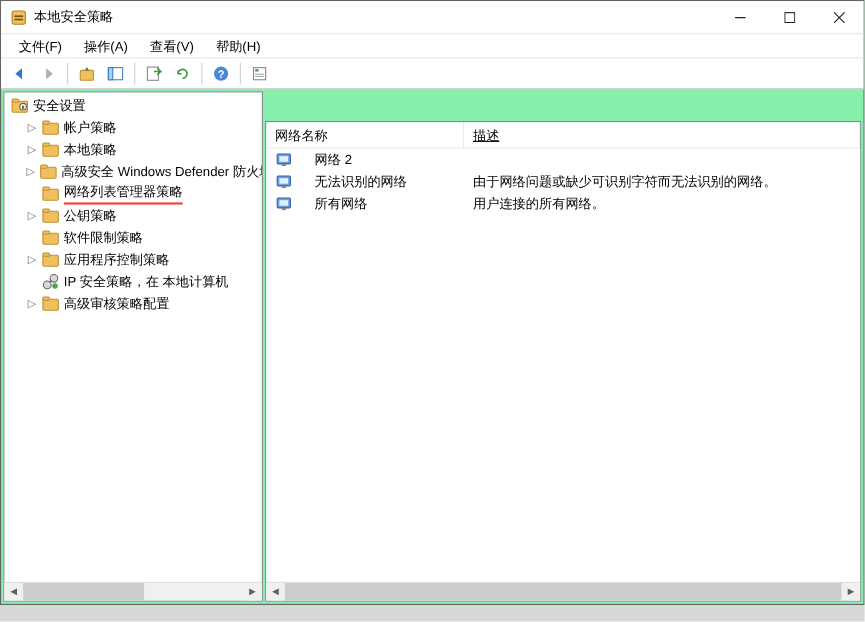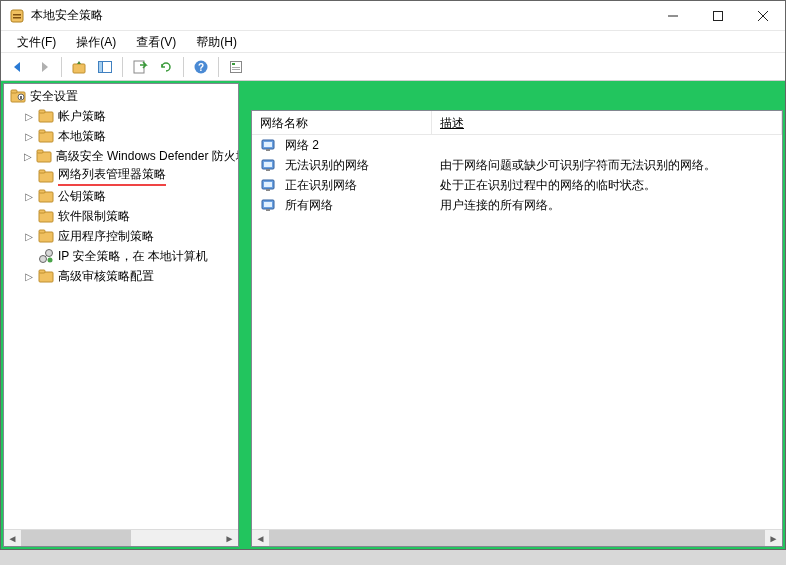--- a/index.html
+++ b/index.html
@@ -7,21 +7,21 @@
       font-family: "Microsoft YaHei", "Segoe UI", Tahoma, sans-serif;
       font-size: 12px;
       background: #d8d8d8;
       width: 786px;
       height: 565px;
       overflow: hidden;
     }
     .window {
       width: 786px;
       height: 550px;
-      background: #22c55e;
+      background: #86efac;
       border: 1px solid #646464;
       display: flex;
       flex-direction: column;
     }
     .titlebar {
       height: 30px;
       background: #fff;
       display: flex;
       align-items: center;
       padding-left: 8px;
@@ -53,21 +53,21 @@
       border: 1px solid transparent;
     }
     .content {
       flex: 1; display: flex; padding: 2px;
       overflow: hidden;
     }
     .panel {
       border: 1px solid #828790; background: #fff;
       display: flex; flex-direction: column; overflow: hidden;
     }
-    .left-panel { width: 236px; margin-right: 12px; }
+    .left-panel { width: 236px; margin-right: 2px; }
     .right-panel { flex: 1; margin-top: 27px; }
     .tree-body { flex: 1; overflow: hidden; padding-top: 2px; }
     .tree-item {
       display: flex; align-items: center; gap: 4px;
       height: 20px; padding-left: 6px; white-space: nowrap;
     }
     .tree-item.lvl1 { padding-left: 20px; }
     .tree-item.selected .label { border-bottom: 2px solid #ef4444; padding-bottom:1px;}
     .expander {
       width: 10px; height: 10px; display:flex;
@@ -79,21 +79,21 @@
     }
     .list-col {
       padding: 4px 8px; font-size: 12px;
       border-right: 1px solid #e8e8e8;
     }
     .list-col.c1 { width: 180px; }
     .list-col.c2 { flex: 1; text-decoration: underline; }
     .list-body { flex: 1; overflow: hidden; }
     .list-row { display: flex; height: 20px; align-items: center;}
     .list-cell { padding: 2px 8px; white-space: nowrap; overflow: hidden; }
-    .list-cell.c1 { width: 180px; display:flex; align-items:center; gap:9px;}
+    .list-cell.c1 { width: 180px; display:flex; align-items:center; gap:20px;}
     .list-cell.c2 { flex: 1; }
     .scrollbar-h {
       height: 17px; background: #f0f0f0; border-top:1px solid #dcdcdc;
       display:flex; align-items:center;
     }
     .sb-btn { width:17px; height:17px; background:#f0f0f0;
       display:flex;align-items:center;justify-content:center; color:#606060;font-size:10px;}
     .sb-track { flex:1; height:17px; position:relative;}
     .sb-thumb { background:#cdcdcd; height:100%; }
     .left-panel .sb-thumb{ width:55%; margin-left:0;}
@@ -349,33 +349,20 @@
           </div>
           <div class="list-row">
             <div class="list-cell c1">
               <span>
                 <svg width="16" height="16">
                   <rect x="2" y="3" width="12" height="9" rx="1" fill="#6aa0e0" stroke="#3060a0"></rect>
                   <rect x="6" y="12" width="4" height="2" fill="#888"></rect>
                   <rect x="4" y="5" width="8" height="5" fill="#e0f0ff"></rect>
                 </svg>
               </span>
-              <span>正在识别网络</span>
-            </div>
-            <div class="list-cell c2">处于正在识别过程中的网络的临时状态。</div>
-          </div>
-          <div class="list-row">
-            <div class="list-cell c1">
-              <span>
-                <svg width="16" height="16">
-                  <rect x="2" y="3" width="12" height="9" rx="1" fill="#6aa0e0" stroke="#3060a0"></rect>
-                  <rect x="6" y="12" width="4" height="2" fill="#888"></rect>
-                  <rect x="4" y="5" width="8" height="5" fill="#e0f0ff"></rect>
-                </svg>
-              </span>
               <span>所有网络</span>
             </div>
             <div class="list-cell c2">用户连接的所有网络。</div>
           </div>
         </div>
       <div class="scrollbar-h">
         <div class="sb-btn">◄</div>
         <div class="sb-track">
             <div class="sb-thumb"></div>
           </div>

